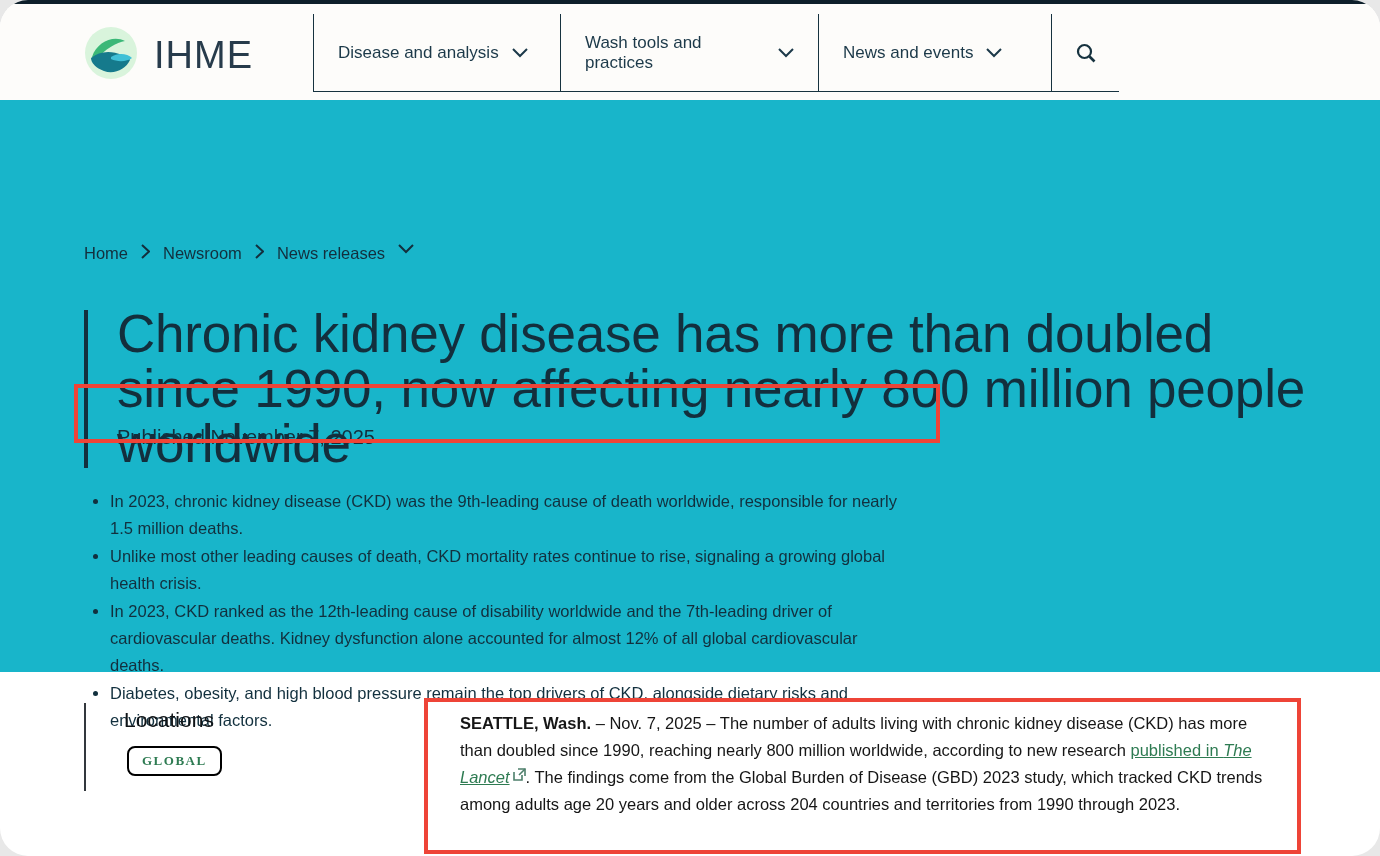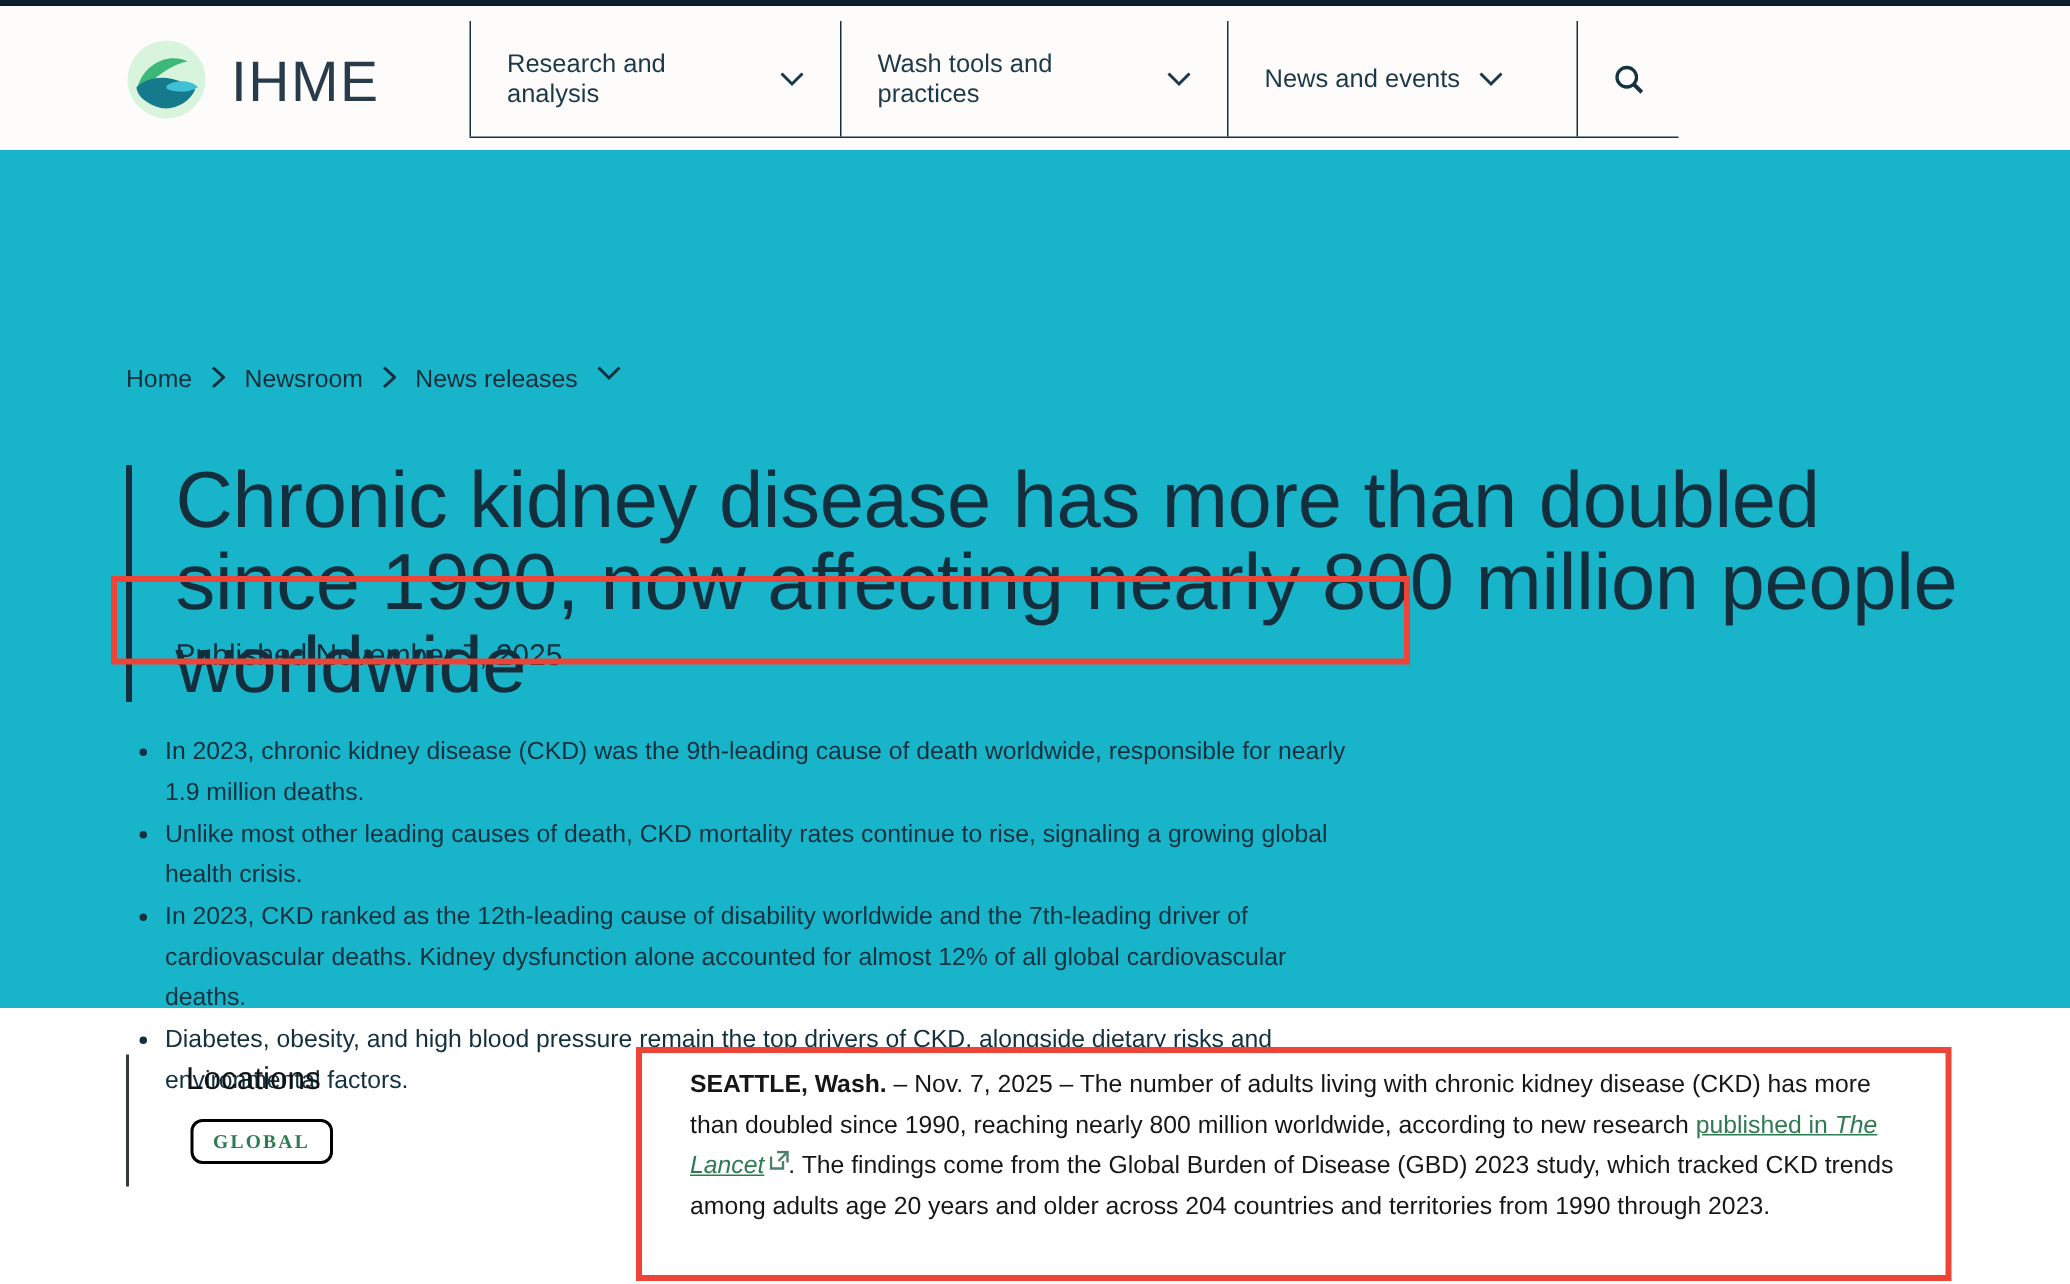--- a/index.html
+++ b/index.html
@@ -1,19 +1,19 @@
 <!DOCTYPE html>
 <html><head>
 <meta charset="utf-8">
 <style>
   * { margin:0; padding:0; box-sizing:border-box; }
   body { background:#e8e8e8; font-family:"Liberation Sans", sans-serif; }
   .page {
     position:relative; width:1380px; height:856px; background:#ffffff;
-    overflow:hidden; margin:0 auto;
+    overflow:hidden; margin:0 auto;border-radius:28px;
   }
   
   .top-border { position:absolute; top:0; left:0; width:1380px; height:4px; background:#0d1f2a; }
   .header { position:absolute; top:4px; left:0; width:1380px; height:96px; background:#fdfcfa; }
   .logo { position:absolute; left:84px; top:22px; display:flex; align-items:center; gap:16px; cursor:pointer; }
   .logo-text { font-size:38px; color:#273b4b; letter-spacing:1px; font-weight:400; }
   .nav { position:absolute; left:313px; top:10px; height:78px; display:flex; align-items:stretch; border-bottom:1px solid #16323f; }
   .nav-item { display:flex; align-items:center; padding:0 24px; border-left:1px solid #16323f; font-size:17px; color:#1c3949; cursor:pointer; }
   .nav-item span.lbl { margin-right:13px; }
   .nav-item.w1 { width:247px; }
@@ -61,21 +61,21 @@
           <path d="M8,31 C13,16 29,9 41,15 C33,16 20,24 13,33 Z" fill="#3cb878"></path>
           <path d="M7,32 C15,25 27,24 38,29 C44,31 46,33 46,34 C42,43 30,49 20,45 C12,42 7,37 7,32 Z" fill="#157a8c"></path>
           <path d="M27,31 C33,27 43,27 48,32 C43,36 33,36 27,33 Z" fill="#3fc0d6"></path>
         </svg>
       </span>
       <span class="logo-text">IHME</span>
     </div>
 
     <nav class="nav">
       <div class="nav-item w1">
-        <span class="lbl">Research and analysis</span>
+        <span class="lbl">Disease and analysis</span>
         <svg class="chev" width="16" height="10" viewBox="0 0 16 10">
             <polyline points="1,1 8,8 15,1" fill="none" stroke="#1c3949" stroke-width="2"></polyline>
           </svg>
       </div>
       <div class="nav-item w2">
         <span class="lbl">Wash tools and practices</span>
         <svg class="chev" width="16" height="10" viewBox="0 0 16 10">
             <polyline points="1,1 8,8 15,1" fill="none" stroke="#1c3949" stroke-width="2"></polyline>
           </svg>
       </div>
@@ -108,21 +108,21 @@
       <svg width="16" height="10" viewBox="0 0 16 10">
           <polyline points="1,1 8,8 15,1" fill="none" stroke="#132f3d" stroke-width="2"></polyline>
         </svg>
     </div>
 
     <div class="title-bar"></div>
     <h1 class="page-title">Chronic kidney disease has more than doubled since 1990, now affecting nearly 800 million people worldwide</h1>
     <div class="published">Published November 7, 2025</div>
 
     <ul class="bullets">
-      <li>In 2023, chronic kidney disease (CKD) was the 9th-leading cause of death worldwide, responsible for nearly 1.9 million deaths.</li>
+      <li>In 2023, chronic kidney disease (CKD) was the 9th-leading cause of death worldwide, responsible for nearly 1.5 million deaths.</li>
       <li>Unlike most other leading causes of death, CKD mortality rates continue to rise, signaling a growing global health crisis.</li>
       <li>In 2023, CKD ranked as the 12th-leading cause of disability worldwide and the 7th-leading driver of cardiovascular deaths. Kidney dysfunction alone accounted for almost 12% of all global cardiovascular deaths.</li>
       <li>Diabetes, obesity, and high blood pressure remain the top drivers of CKD, alongside dietary risks and environmental factors.</li>
     </ul>
   </div>
 
   <div class="annotation-box box-1"></div>
   <div class="annotation-box box-2"></div>
 
   <div class="loc-bar"></div>

